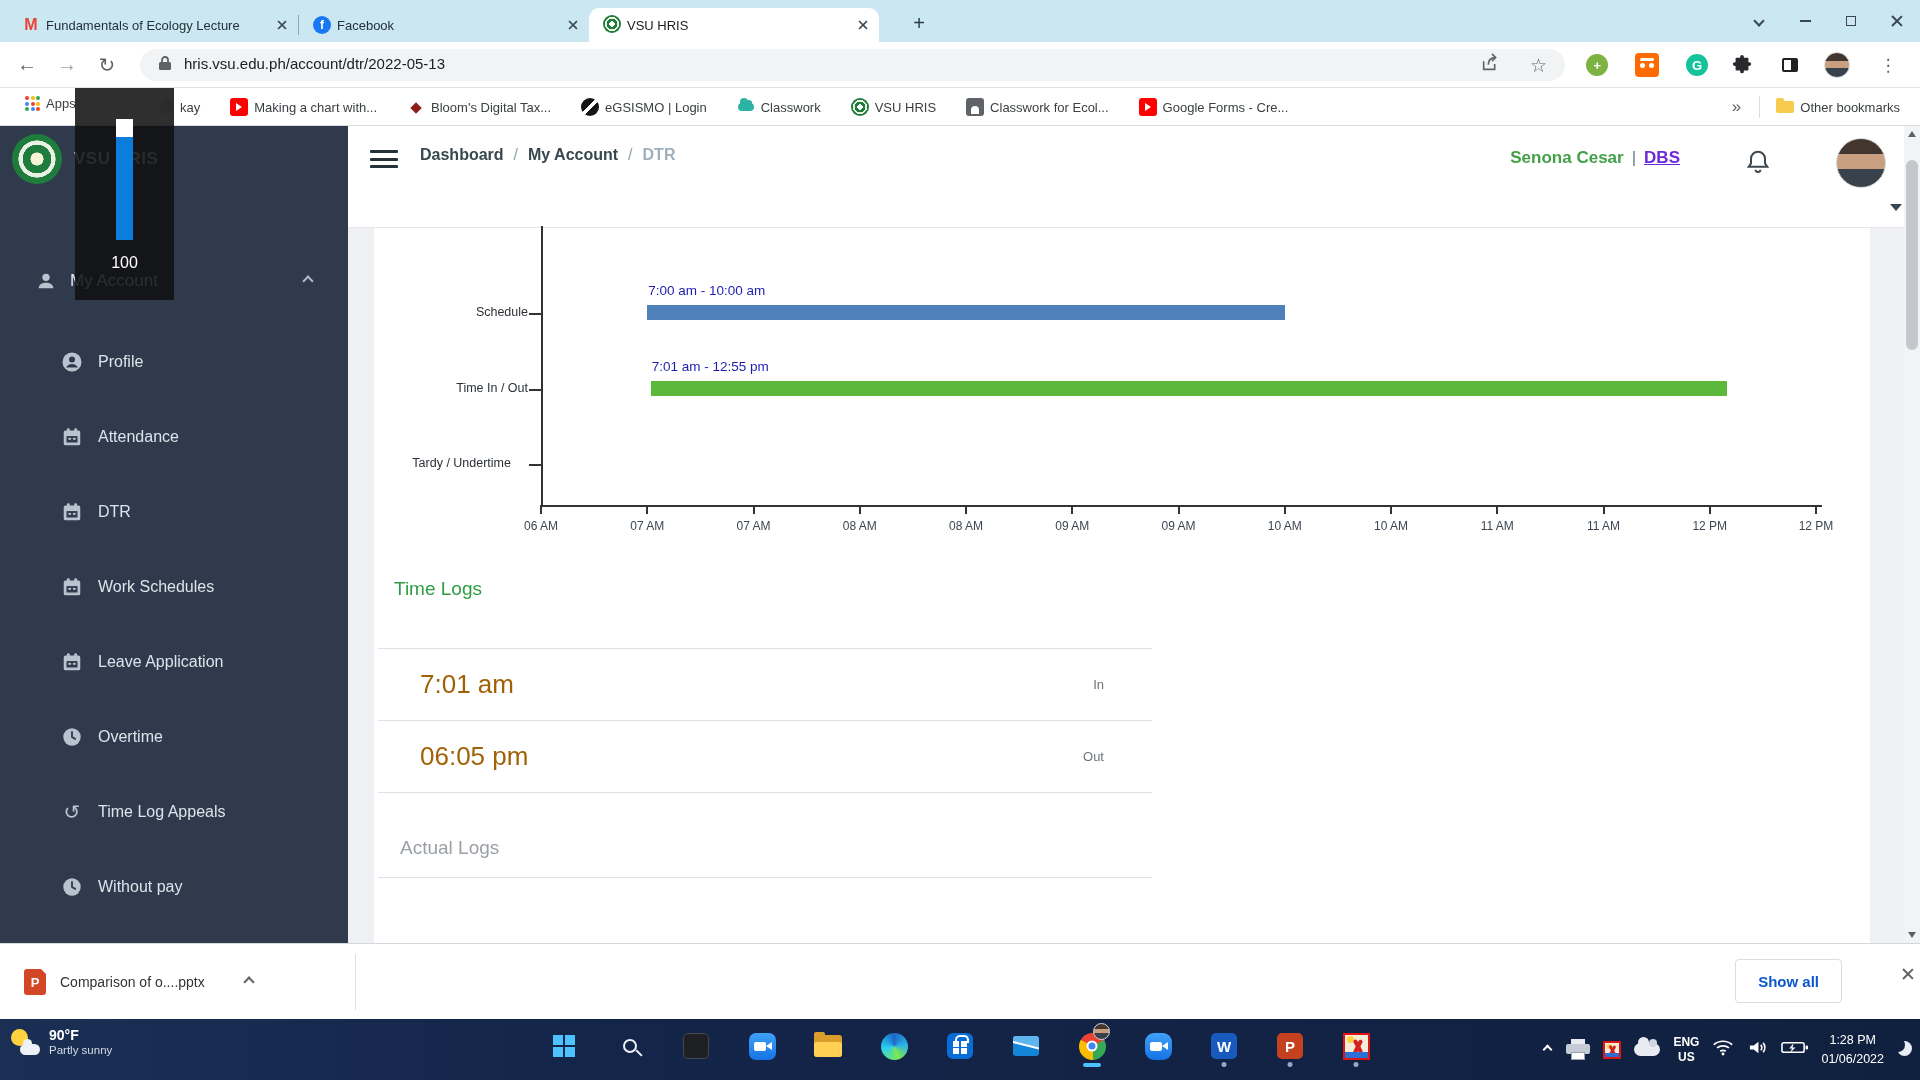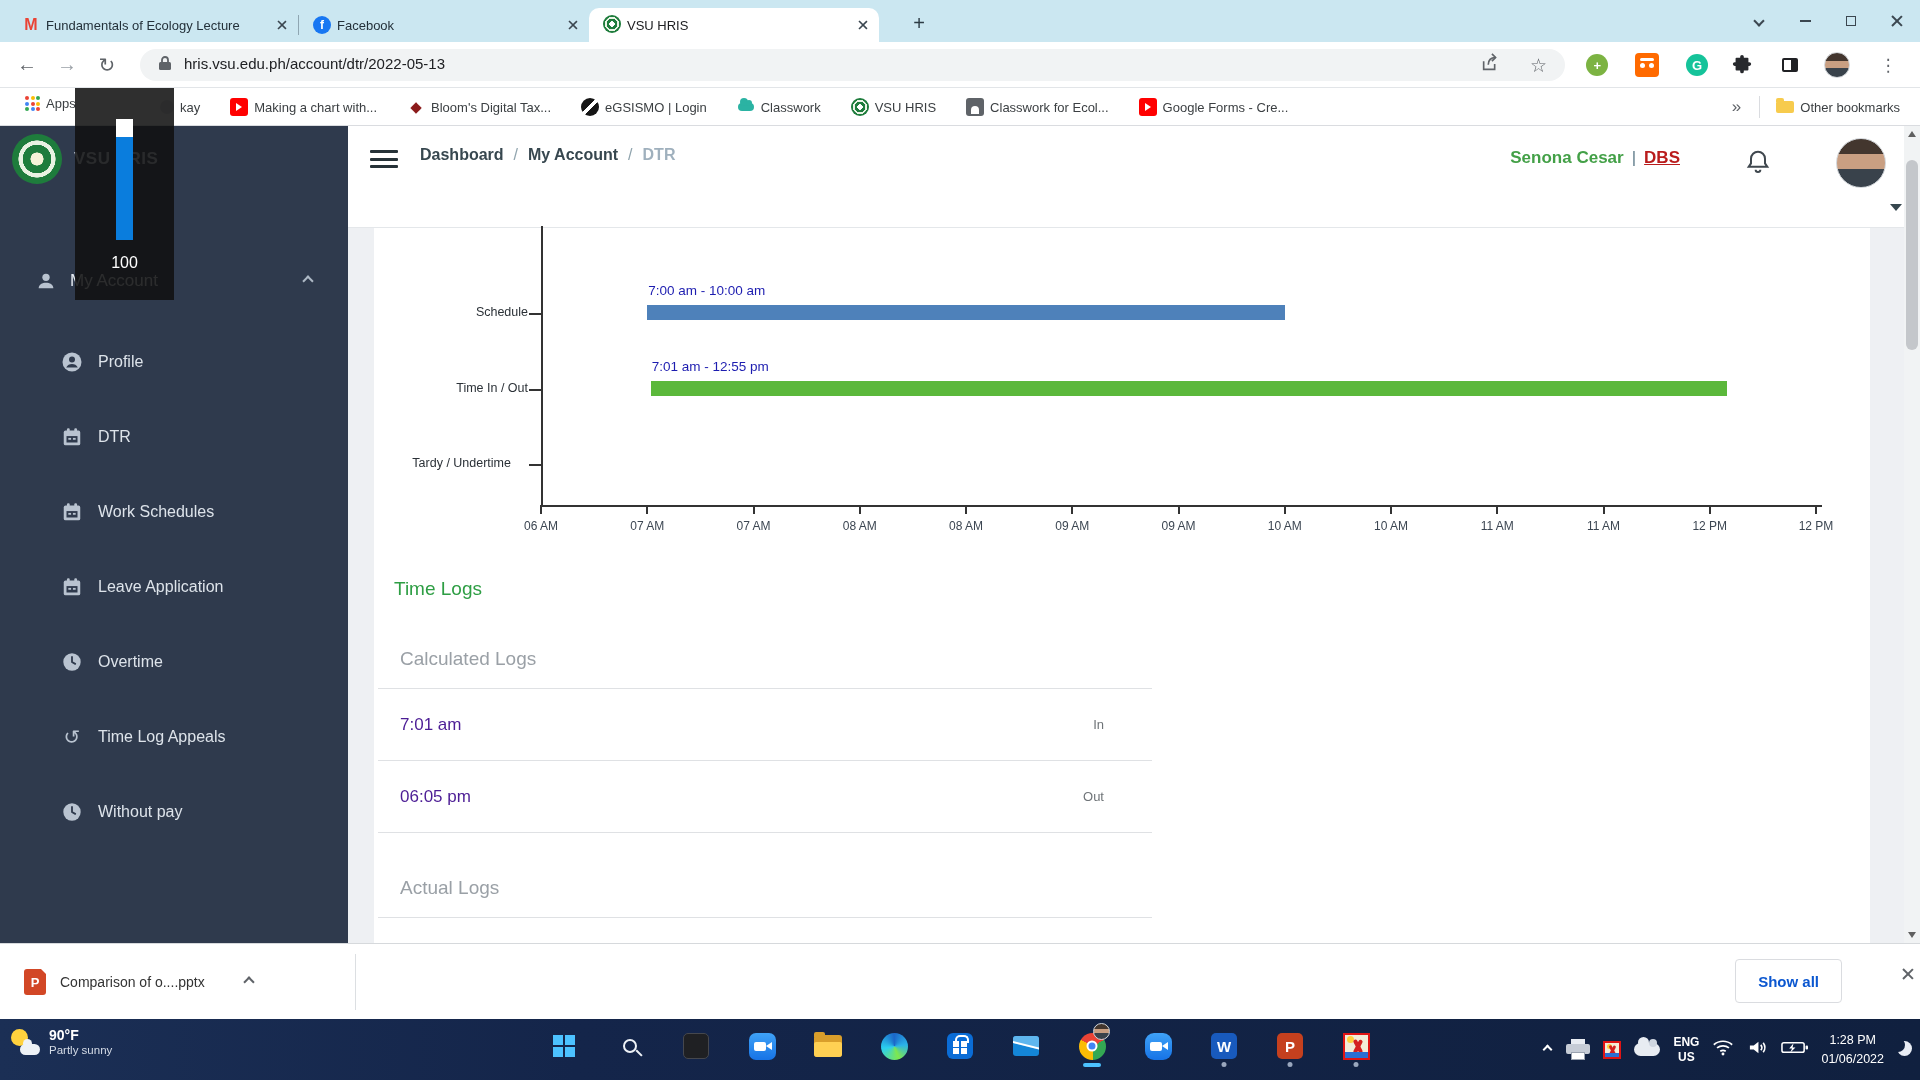--- a/index.html
+++ b/index.html
@@ -83,39 +83,39 @@
   .card{position:absolute;left:374px;top:102px;width:1496px;bottom:0;background:#fff;}
   .mainheader{position:absolute;left:348px;top:0;right:16px;height:102px;background:#fff;border-bottom:1px solid #e4e7ea;}
   .hamb{position:absolute;left:370px;top:22px;width:28px;height:22px;display:flex;flex-direction:column;justify-content:space-between;padding:2px 0;}
   .hamb i{height:3px;background:#263238;border-radius:1px;}
   .breadcrumb{position:absolute;left:420px;top:20px;display:flex;align-items:center;gap:10px;font-size:16px;font-weight:700;color:#37474f;}
   .breadcrumb .sep{color:#90a4ae;font-weight:400;}
   .breadcrumb .last{color:#9fb0bd;}
   .userblock{position:absolute;right:240px;top:22px;display:flex;align-items:center;gap:8px;font-size:17px;font-weight:700;}
   .userblock .uname{color:#43a047;}
   .userblock .udiv{color:#607d8b;font-weight:400;}
-  .userblock .uunit{color:#b91c1c;text-decoration:underline;}
+  .userblock .uunit{color:#6d28d9;text-decoration:underline;}
   .bellwrap{position:absolute;left:1744px;top:20px;width:28px;height:30px;}
   .hdr-avatar{position:absolute;left:1836px;top:12px;width:50px;height:50px;}
   .hdr-caret{position:absolute;left:1890px;top:78px;width:0;height:0;border-left:6px solid transparent;border-right:6px solid transparent;border-top:7px solid #37474f;}
 
   
   .axis-line{position:absolute;background:#333;}
   .cat-label{position:absolute;width:170px;text-align:right;font-size:12.5px;color:#2b3137;}
   .tick-label{position:absolute;width:70px;text-align:center;font-size:12px;color:#3c4652;}
   .bar{position:absolute;height:15px;}
   .bar-label{position:absolute;font-size:13.5px;color:#1d1db0;}
 
   
   .tlogs{position:absolute;left:378px;top:452px;width:774px;}
   .tl-title{font-size:19px;color:#2e9e44;margin:0 0 48px 16px;}
   .tl-heading{font-size:19px;color:#9aa0a6;margin:0 0 18px 22px;}
   .tl-hr{height:1px;background:#dfe1e4;}
   .tl-row{height:72px;display:flex;align-items:center;justify-content:space-between;border-bottom:1px solid #dfe1e4;padding:0 48px 0 22px;}
-  .tl-time{font-size:17px;font-weight:500;color:#4c1d95;}
+  .tl-time{font-size:26px;font-weight:500;color:#a16207;margin-left:20px;}
   .tl-dir{font-size:13px;color:#6f7478;}
   .tl-gap{height:44px;}
 
   
   .scrollbar{position:absolute;right:0;top:0;width:16px;height:817px;background:#f1f3f4;}
   .sb-thumb{position:absolute;left:2px;top:34px;width:12px;height:190px;background:#c4c7cb;border-radius:6px;}
   .tri{width:0;height:0;position:absolute;left:4px;}
   .tri.up{border-left:4px solid transparent;border-right:4px solid transparent;border-bottom:6px solid #606060;top:5px;}
   .tri.dn{border-left:4px solid transparent;border-right:4px solid transparent;border-top:6px solid #606060;bottom:5px;}
 
@@ -402,20 +402,33 @@
             <span class="sb-ico">
               <svg viewBox="0 0 24 24" width="22" height="22">
                 <rect x="3" y="5" width="18" height="16" rx="2" fill="#b9c3d0"></rect>
                 <rect x="6.5" y="2.5" width="3" height="5" rx="1.2" fill="#b9c3d0"></rect>
                 <rect x="14.5" y="2.5" width="3" height="5" rx="1.2" fill="#b9c3d0"></rect>
                 <rect x="6" y="11" width="12" height="7" fill="#2f3a4d"></rect>
                 <rect x="8" y="13" width="3" height="2" fill="#b9c3d0"></rect>
                 <rect x="13" y="13" width="3" height="2" fill="#b9c3d0"></rect>
               </svg>
             </span>
+            <span>Attendance</span>
+          </div>
+          <div class="sb-item">
+            <span class="sb-ico">
+              <svg viewBox="0 0 24 24" width="22" height="22">
+                <rect x="3" y="5" width="18" height="16" rx="2" fill="#b9c3d0"></rect>
+                <rect x="6.5" y="2.5" width="3" height="5" rx="1.2" fill="#b9c3d0"></rect>
+                <rect x="14.5" y="2.5" width="3" height="5" rx="1.2" fill="#b9c3d0"></rect>
+                <rect x="6" y="11" width="12" height="7" fill="#2f3a4d"></rect>
+                <rect x="8" y="13" width="3" height="2" fill="#b9c3d0"></rect>
+                <rect x="13" y="13" width="3" height="2" fill="#b9c3d0"></rect>
+              </svg>
+            </span>
             <span>DTR</span>
           </div>
           <div class="sb-item">
             <span class="sb-ico">
               <svg viewBox="0 0 24 24" width="22" height="22">
                 <rect x="3" y="5" width="18" height="16" rx="2" fill="#b9c3d0"></rect>
                 <rect x="6.5" y="2.5" width="3" height="5" rx="1.2" fill="#b9c3d0"></rect>
                 <rect x="14.5" y="2.5" width="3" height="5" rx="1.2" fill="#b9c3d0"></rect>
                 <rect x="6" y="11" width="12" height="7" fill="#2f3a4d"></rect>
                 <rect x="8" y="13" width="3" height="2" fill="#b9c3d0"></rect>
@@ -527,21 +540,20 @@
         <div class="tick-label" style="left: 1781px; top: 393px;">12 PM</div>
         <div class="bar" style="left: 647.25px; top: 179px; width: 637.5px; background: rgb(78, 129, 186);"></div>
         <div class="bar-label" style="left: 648.25px; top: 157px;">7:00 am - 10:00 am</div>
         <div class="bar" style="left: 650.792px; top: 255px; width: 1076.67px; background: rgb(91, 184, 59);"></div>
         <div class="bar-label" style="left: 651.792px; top: 233px;">7:01 am - 12:55 pm</div>
       </div>
 
     <div class="tlogs">
       <div class="tl-title">Time Logs</div>
       <div id="loggroups">
-          <div class="tl-heading">Calculated Logs</div>
           <div class="tl-hr"></div>
           <div class="tl-row">
             <span class="tl-time">7:01 am</span>
             <span class="tl-dir">In</span>
           </div>
           <div class="tl-row">
             <span class="tl-time">06:05 pm</span>
             <span class="tl-dir">Out</span>
           </div>
           <div class="tl-gap"></div>

